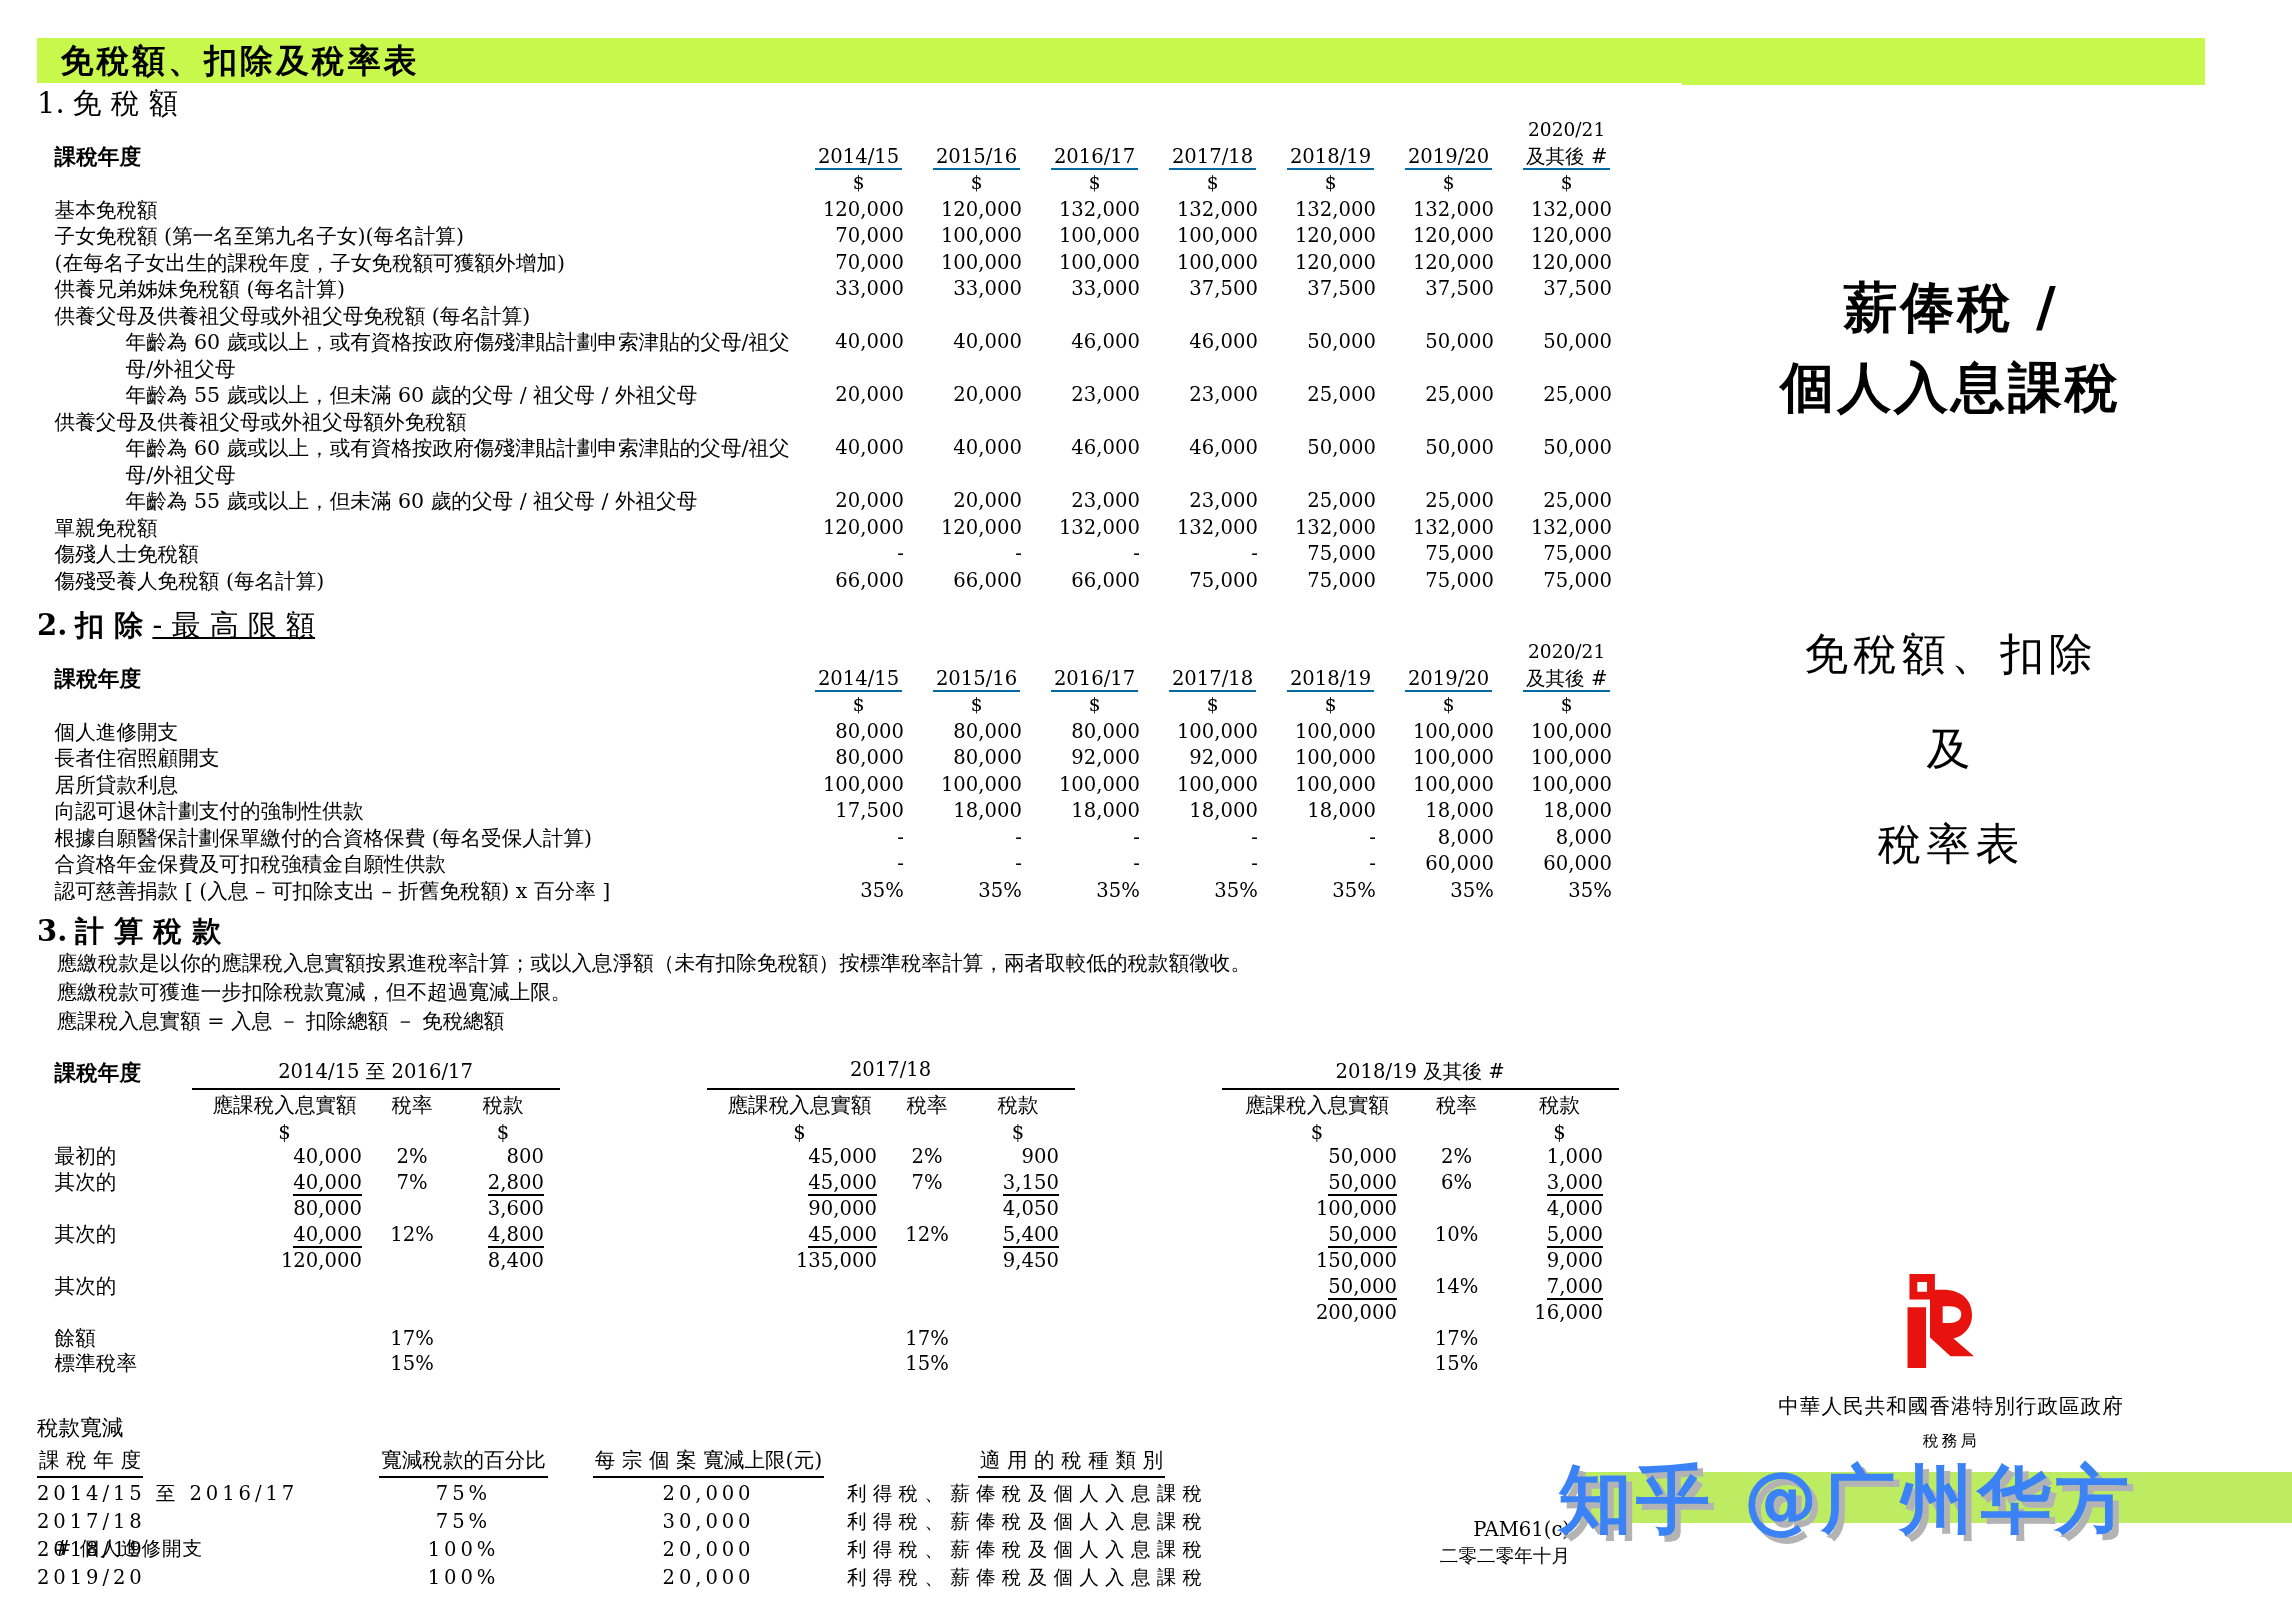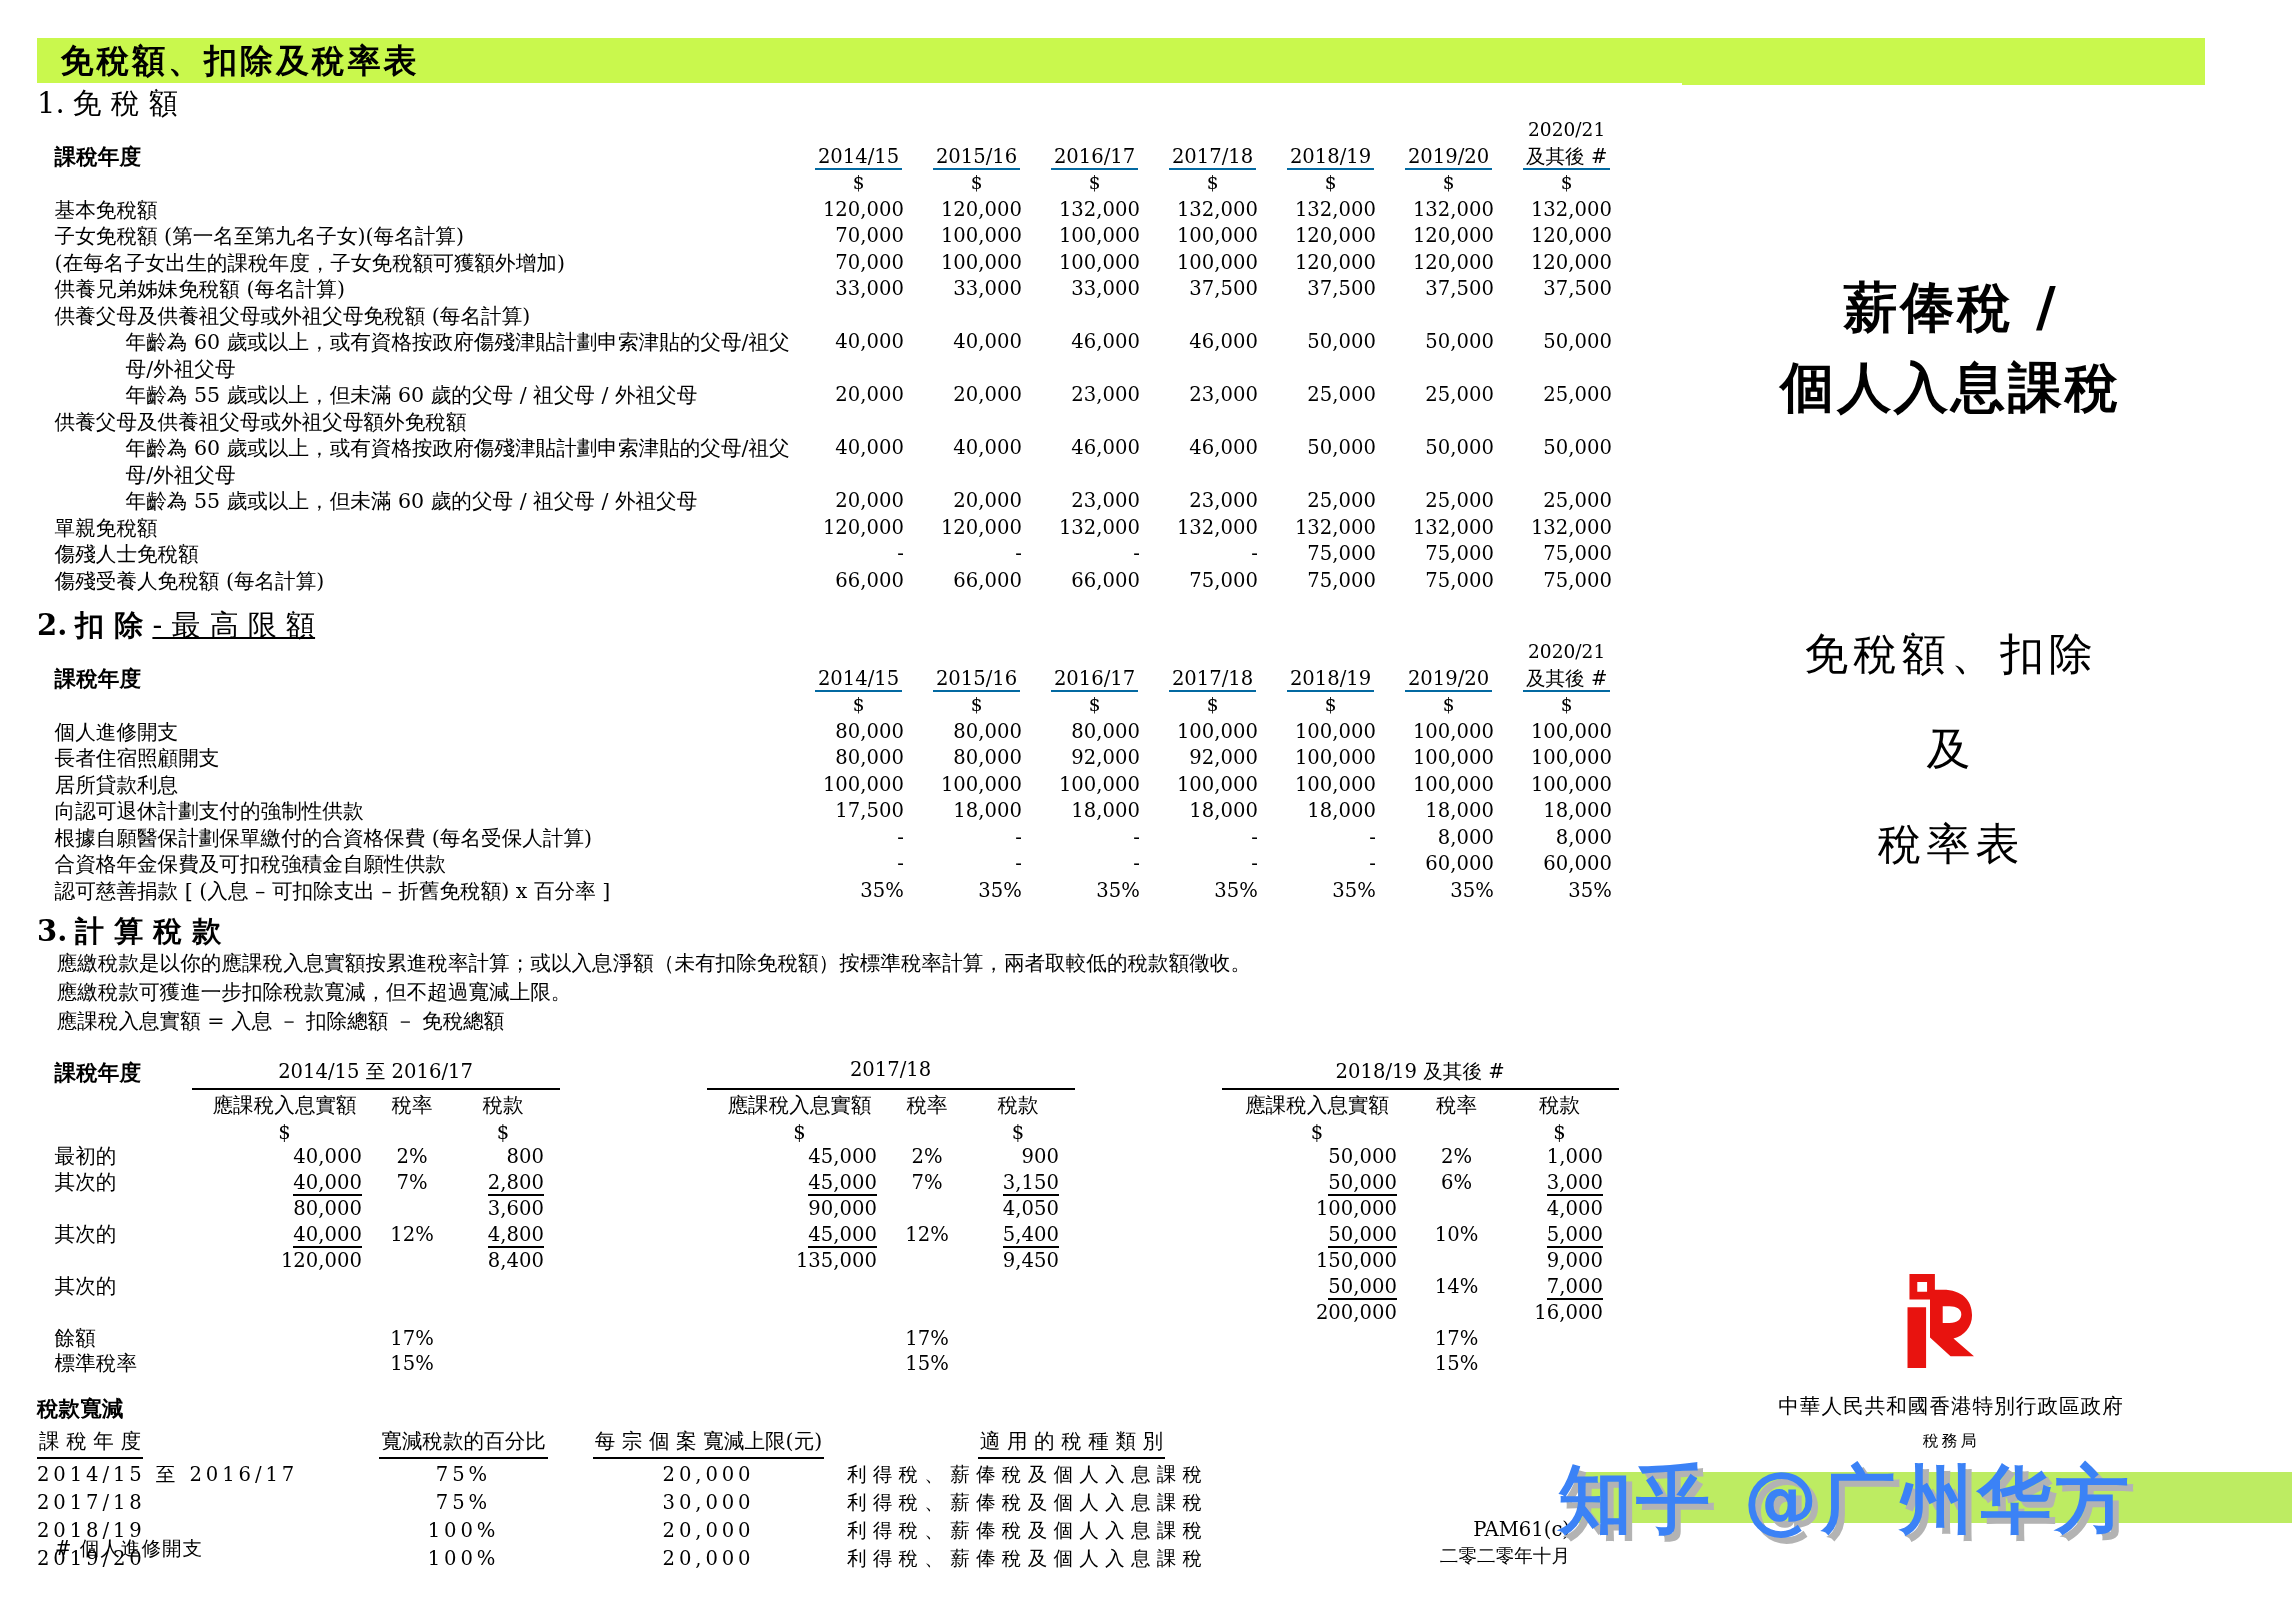--- a/index.html
+++ b/index.html
@@ -68,21 +68,21 @@
   .band th.lbl-b{font-weight:bold;font-size:21.6px;text-align:left;}
   .band th.period{border-bottom:2px solid #000;font-size:19.6px;text-align:center;padding-bottom:2.9px;}
   .band th.ch{font-size:20.6px;text-align:center;line-height:31px;}
   .band td.ds{text-align:center;font-size:19.6px;line-height:23.5px;}
   .band td.a,.band td.t{text-align:right;font-size:19.6px;line-height:25.5px;padding-right:15.7px;}
   .band td.r{text-align:center;font-size:19.6px;line-height:25.5px;}
   .band td.lbl{font-size:20.6px;line-height:25.5px;text-align:left;}
   .ul{border-bottom:2px solid #000;display:inline-block;line-height:22.5px;}
 
   
-  #red-title{font-weight:bold;font-size:21.6px;margin-top:17px;}
+  #red-title{font-weight:normal;font-size:21.6px;margin-top:36px;}
   table.red{margin-top:3.9px;table-layout:fixed;}
   .red col.c1{width:314px;}
   .red col.c2{width:225px;}
   .red col.c3{width:265px;}
   .red col.c4{width:461px;}
   .red th{font-weight:normal;font-size:20.6px;text-align:center;padding-bottom:2px;}
   .red th.hy{text-align:left;}
   .red th .u{display:inline-block;border-bottom:2px solid #000;padding:0 2px 2px;}
   .red td{font-size:19.6px;line-height:28px;}
   .red td.yr{text-align:left;letter-spacing:3.9px;}

